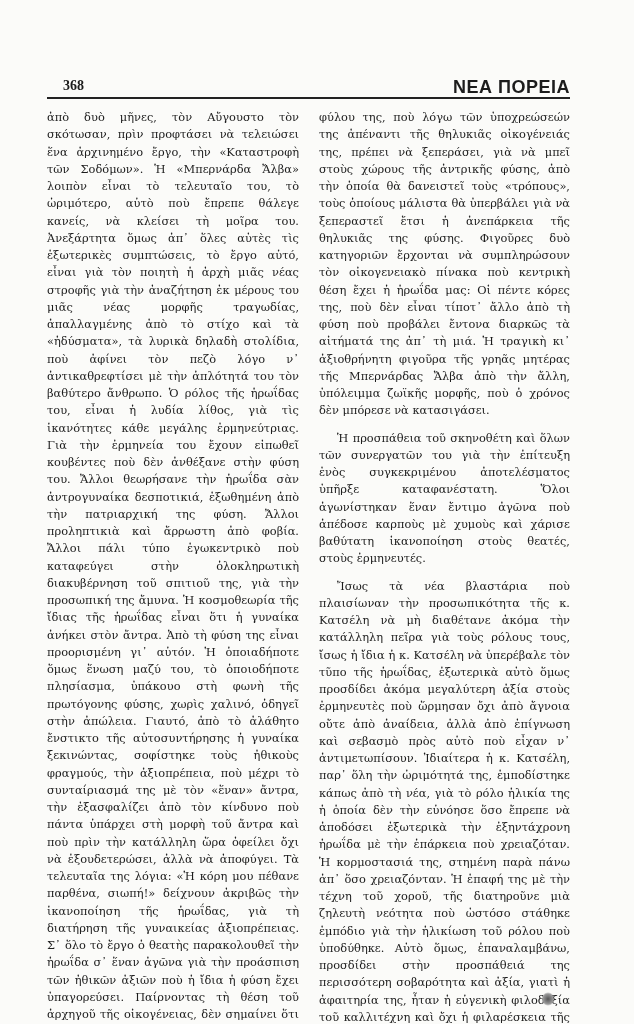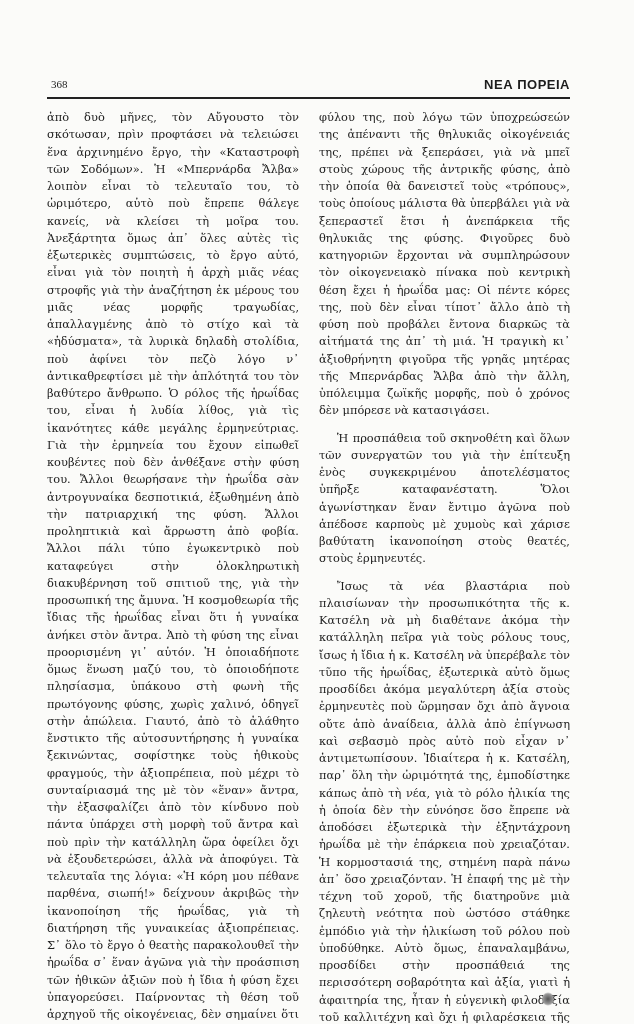--- a/index.html
+++ b/index.html
@@ -7,26 +7,26 @@
     width: 634px; height: 1024px; overflow: hidden;
     background: #fbfbf9;
     position: relative;
     font-family: "DejaVu Serif", "Liberation Serif", serif;
     color: #1c1c1c;
   }
   .page-header {
     position: absolute; left: 47px; top: 78px; width: 425px; height: 18px;
   }
   .page-number {
-    position: absolute; left: 4px; top: 0;
-    font-family: "Liberation Serif", serif; font-weight: normal; font-size: 11px;
+    position: absolute; left: 16px; top: 0;
+    font-family: "Liberation Serif", serif; font-weight: bold; font-size: 14px;
   }
   .journal-title {
     position: absolute; right: -98px; top: -1px;
-    font-family: "Liberation Sans", sans-serif; font-weight: bold; font-size: 13px;
+    font-family: "Liberation Sans", sans-serif; font-weight: bold; font-size: 18px;
     letter-spacing: 0.5px;
     text-align: right;
   }
   .header-rule {
     position: absolute; left: 47px; top: 97px; width: 424px; height: 2px; background: #222;
   }
   .header-rule.ext { left: 471px; width: 99px; }
   .column {
     position: absolute; top: 109px;
     font-family: "DejaVu Serif", serif;

